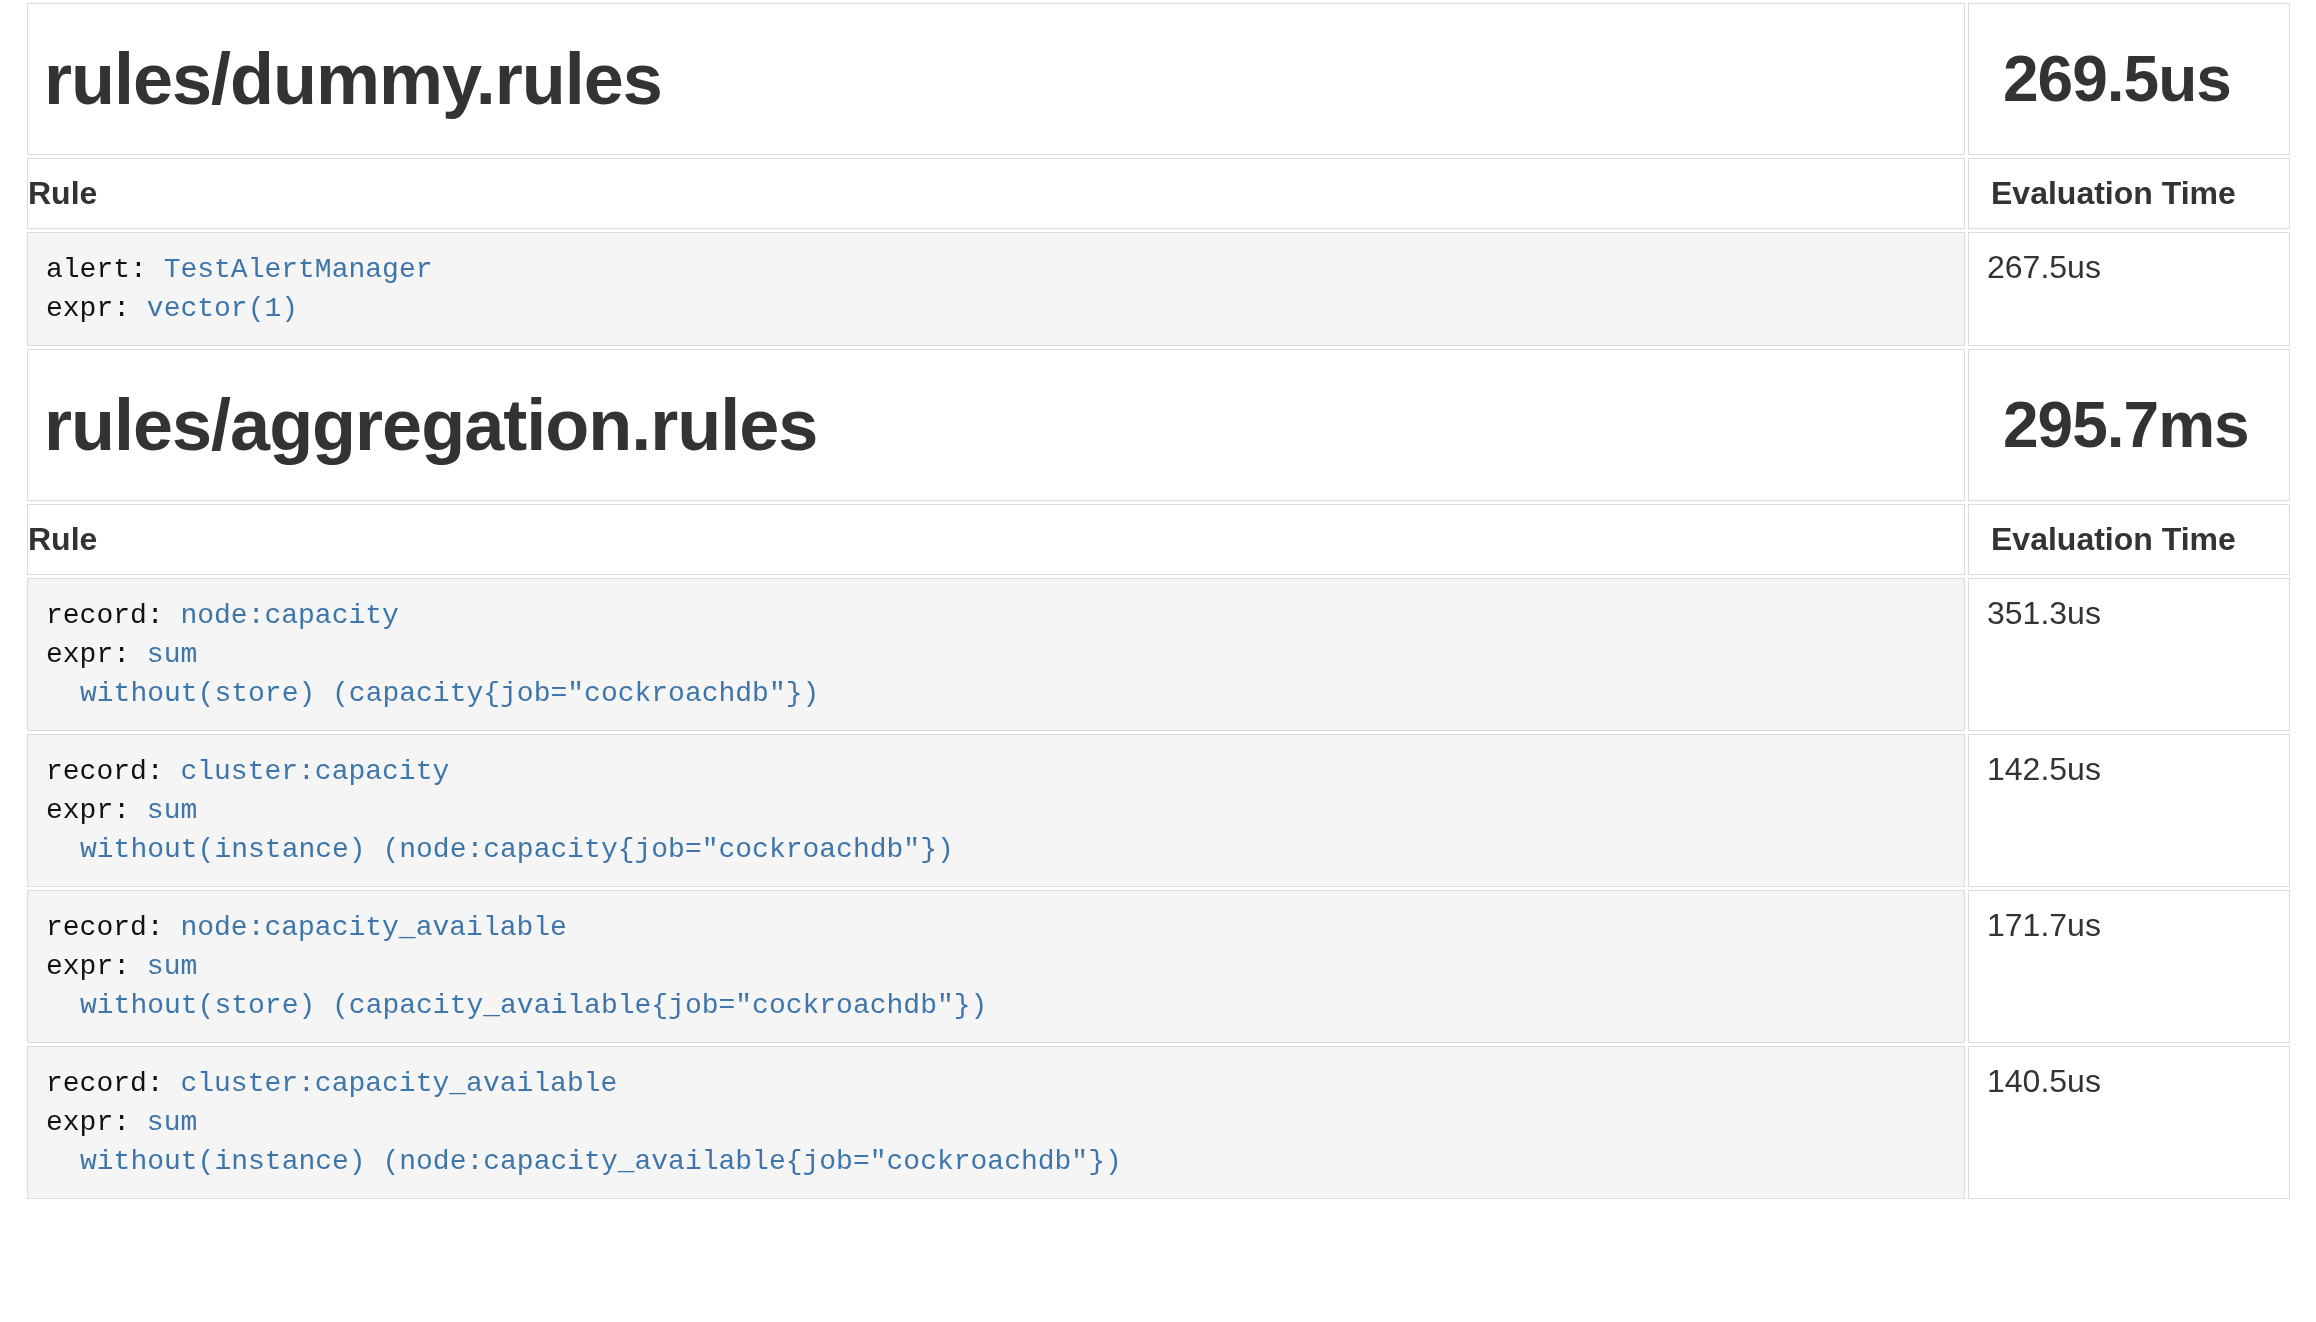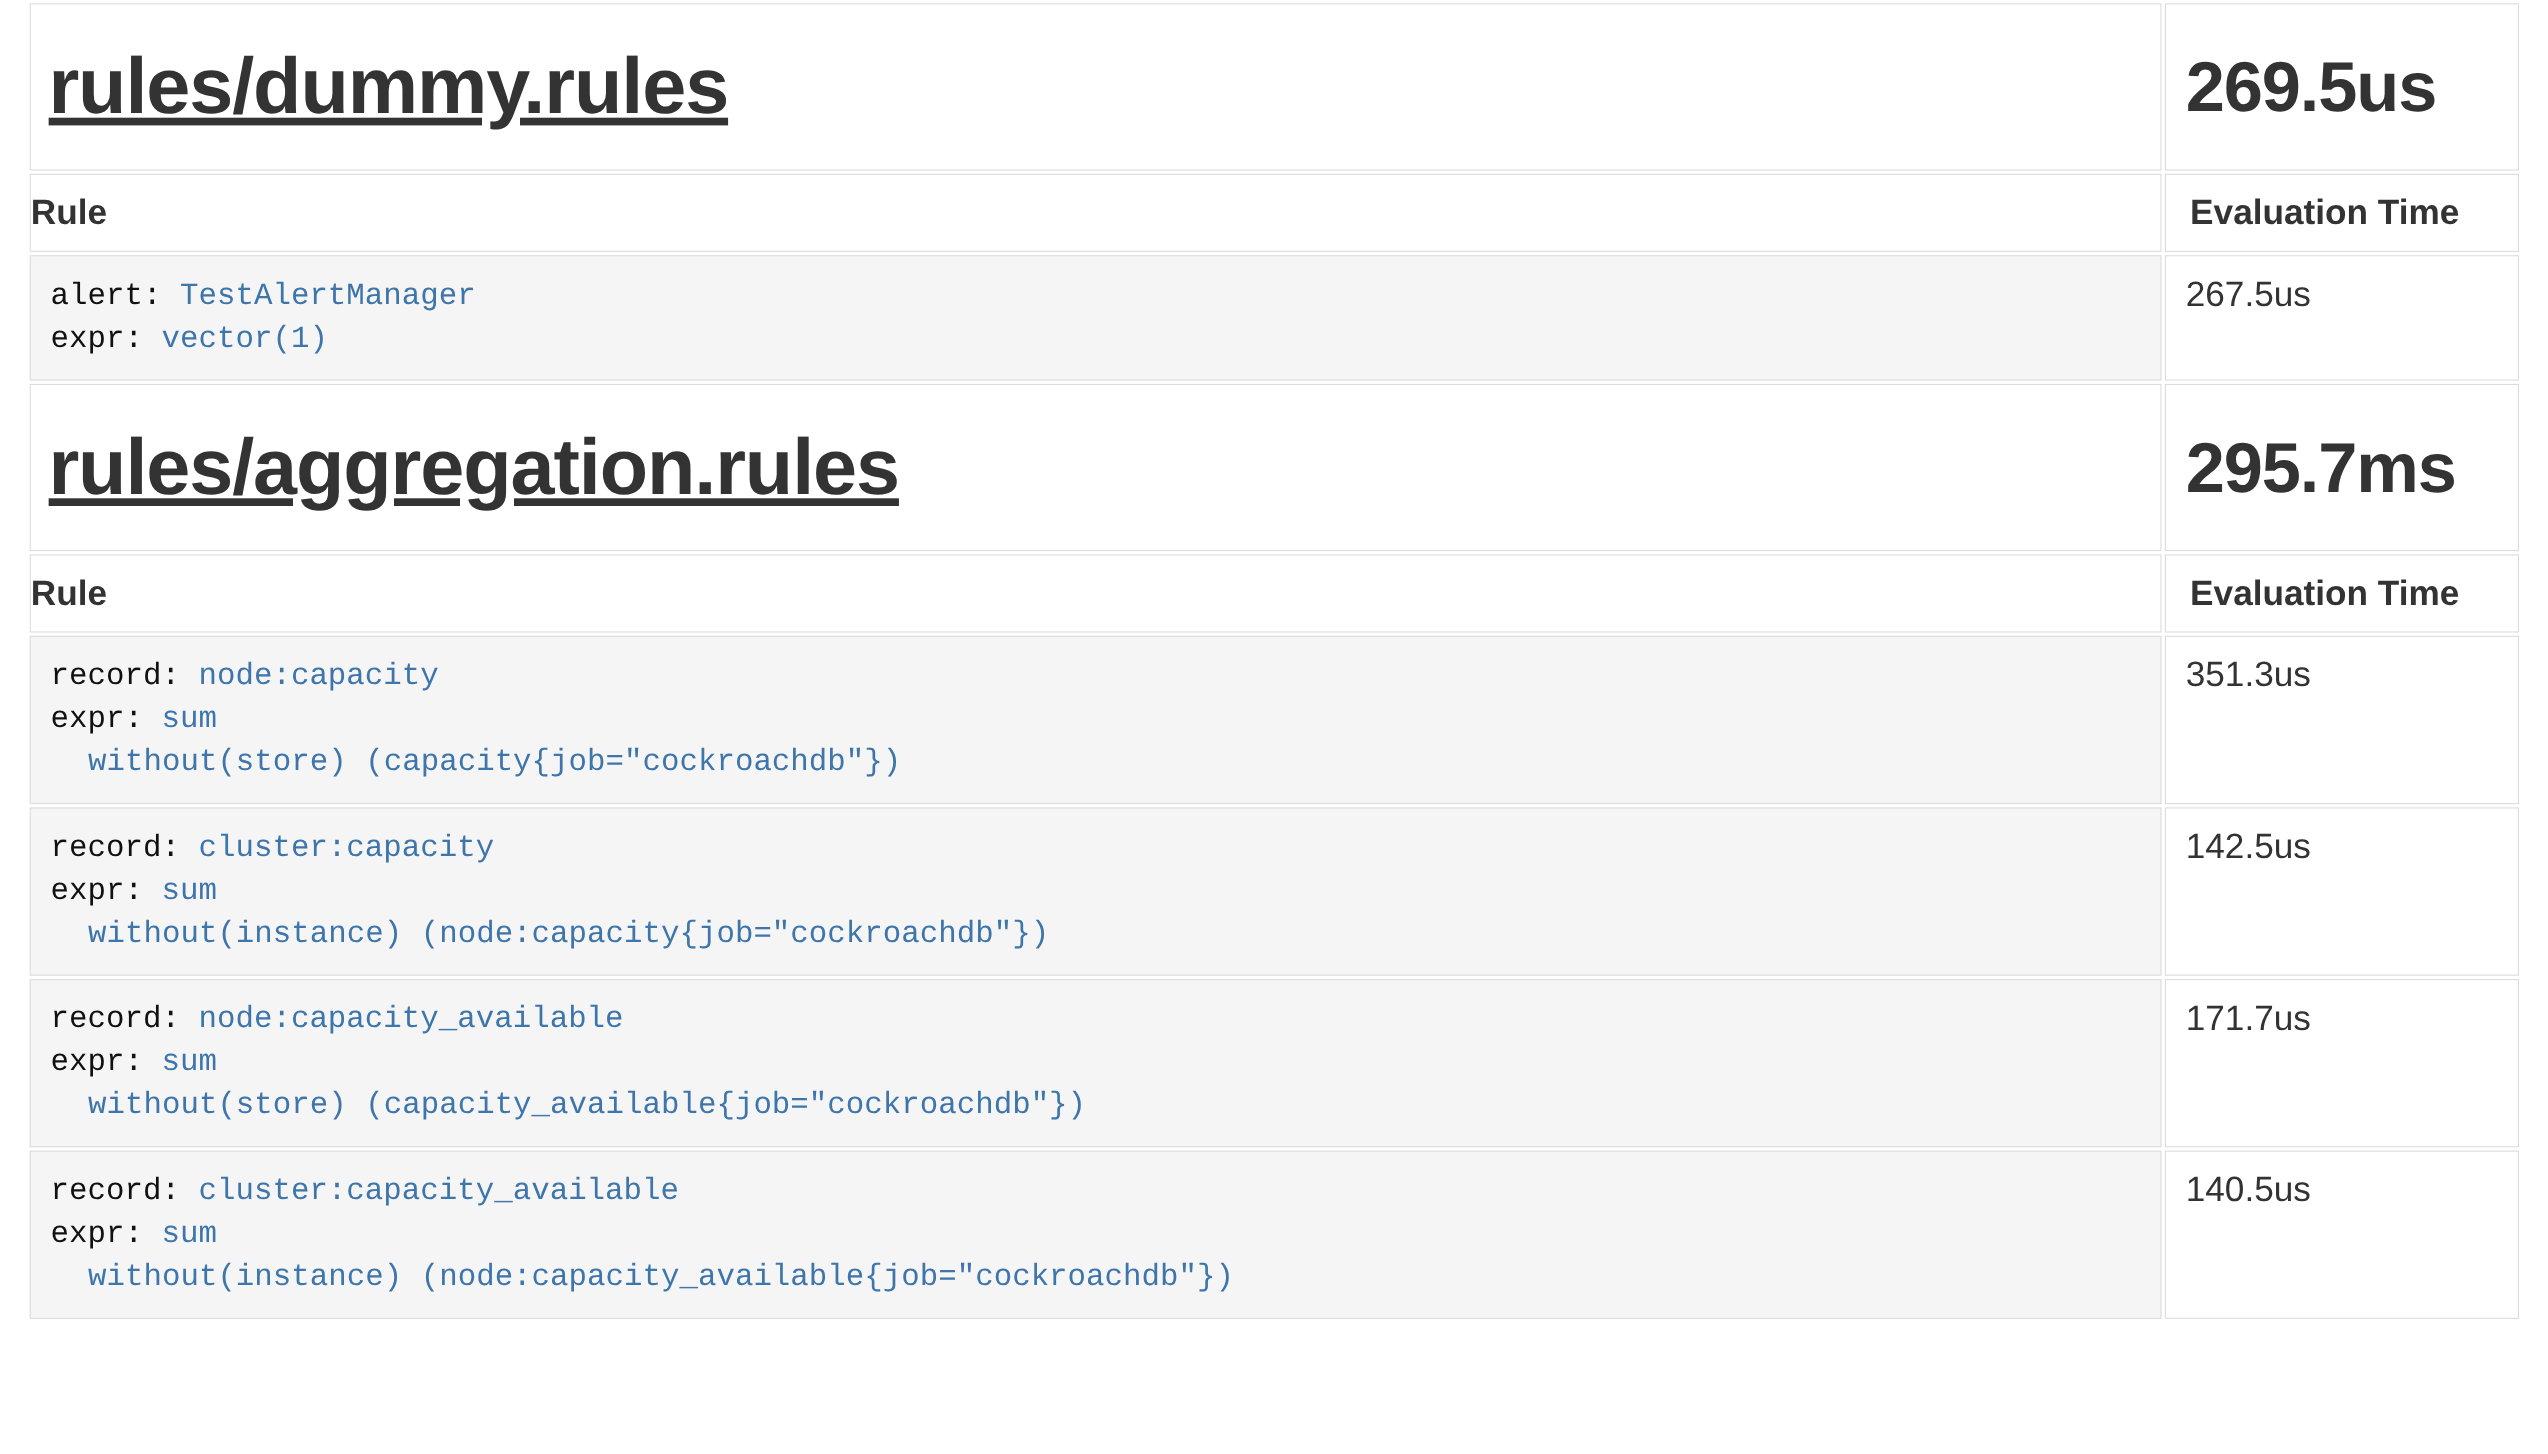--- a/index.html
+++ b/index.html
@@ -33,41 +33,40 @@
   col.time-col { width: 322px; }
   th, td {
     border: 1px solid #dcdcdc;
     text-align: left;
     background: #ffffff;
   }
   
   td.group-name-cell {
     padding: 34px 16px;
     vertical-align: middle;
-    text-decoration: underline;
   }
   .group-title {
     font-size: 72px;
     font-weight: 700;
     letter-spacing: -1px;
     color: #333333;
     margin: 0;
     white-space: nowrap;
     overflow: hidden;
   }
   td.group-time-cell {
     padding: 0 18px;
     vertical-align: middle;
   }
   .group-time {
     font-size: 64px;
     font-weight: 700;
     letter-spacing: -1px;
     color: #333333;
-    margin: 0;
+    margin: 16px;
     white-space: nowrap;
   }
   
   th.col-header {
     font-size: 32px;
     font-weight: 700;
     color: #333333;
     padding: 0;
     line-height: 37px;
   }

